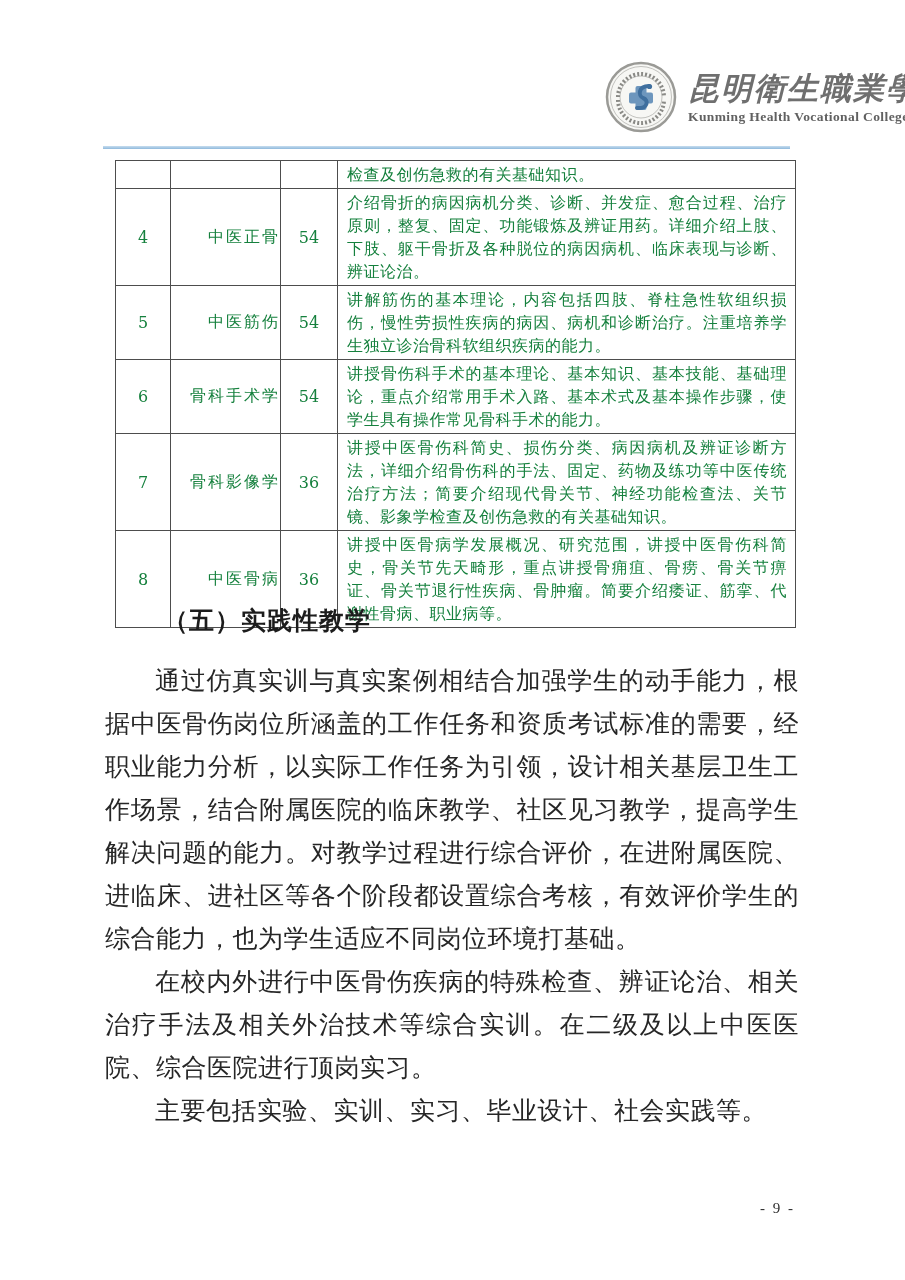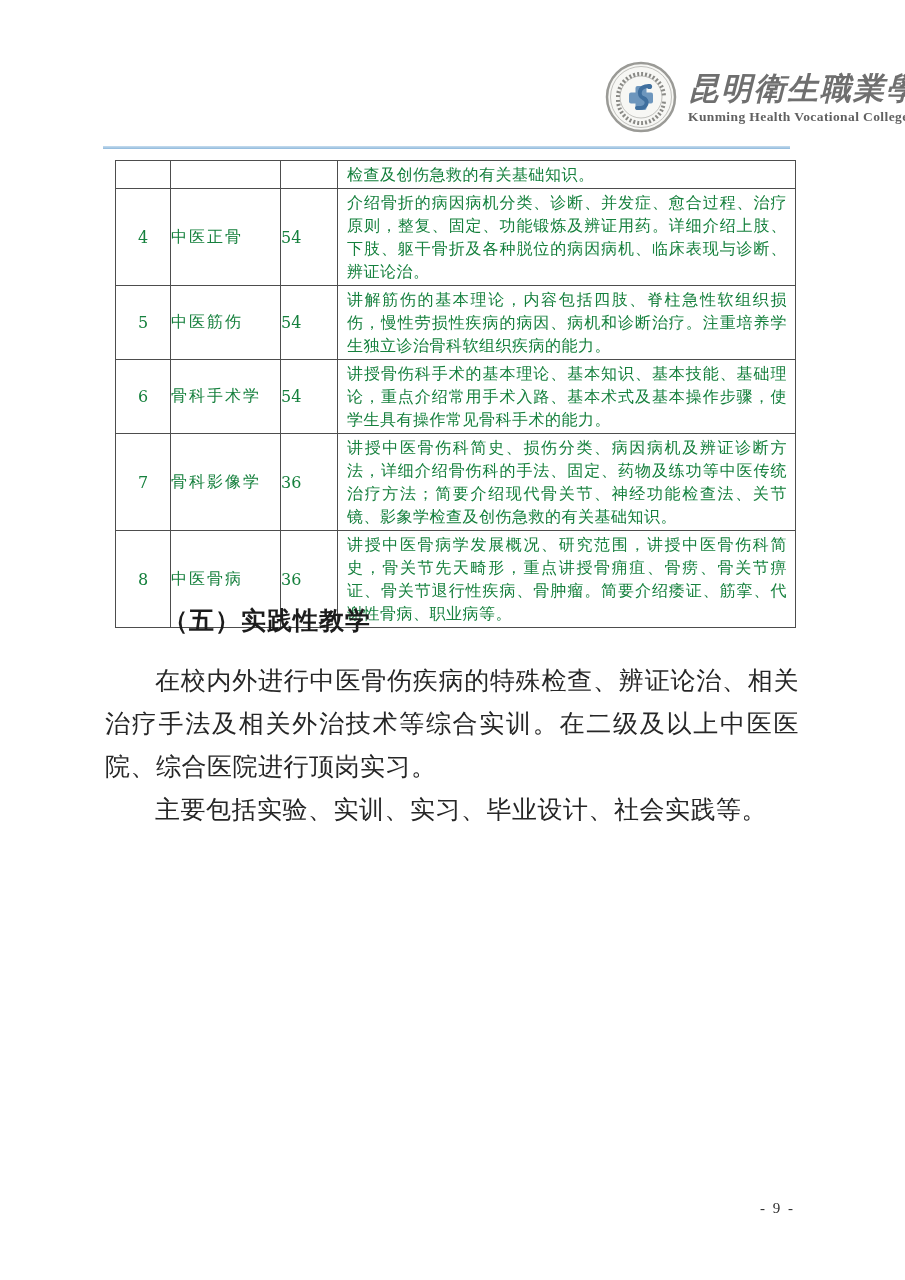--- a/index.html
+++ b/index.html
@@ -62,22 +62,22 @@
     border-collapse: collapse;
     table-layout: fixed;
     color: #15803d;
   }
   table.course-table td {
     border: 1px solid #4d4d4d;
     font-size: 16px;
     vertical-align: middle;
   }
   td.c-no   { text-align: center; font-size: 17px; }
-  td.c-name { text-align: left; letter-spacing: 2px; }
-  td.c-hrs  { text-align: left; font-size: 17px; }
+  td.c-name { text-align: right; letter-spacing: 2px; }
+  td.c-hrs  { text-align: center; font-size: 17px; }
   td.c-desc {
     text-align: justify;
     padding: 2px 8px 2px 9px;
     line-height: 23px;
     letter-spacing: 0.5px;
   }
   tr.h25 { height: 25px; }
   tr.h73 { height: 73px; }
   tr.h93 { height: 93px; }
   tr.h97 { height: 97px; }
@@ -188,19 +188,20 @@
         <td class="c-no">8</td>
         <td class="c-name">中医骨病</td>
         <td class="c-hrs">36</td>
         <td class="c-desc">讲授中医骨病学发展概况、研究范围，讲授中医骨伤科简史，骨关节先天畸形，重点讲授骨痈疽、骨痨、骨关节痹证、骨关节退行性疾病、骨肿瘤。简要介绍痿证、筋挛、代谢性骨病、职业病等。</td>
       </tr>
     </tbody>
   </table>
 
   <div class="body-block">
     <div class="section-heading">（五）实践性教学</div>
+    <p>通过仿真实训与真实案例相结合加强学生的动手能力，根据中医骨伤岗位所涵盖的工作任务和资质考试标准的需要，经职业能力分析，以实际工作任务为引领，设计相关基层卫生工作场景，结合附属医院的临床教学、社区见习教学，提高学生解决问题的能力。对教学过程进行综合评价，在进附属医院、进临床、进社区等各个阶段都设置综合考核，有效评价学生的综合能力，也为学生适应不同岗位环境打基础。</p>
     <p>在校内外进行中医骨伤疾病的特殊检查、辨证论治、相关治疗手法及相关外治技术等综合实训。在二级及以上中医医院、综合医院进行顶岗实习。</p>
     <p>主要包括实验、实训、实习、毕业设计、社会实践等。</p>
   </div>
 
   <div class="page-number">- 9 -</div>
 
 </div>
 
 </body></html>

